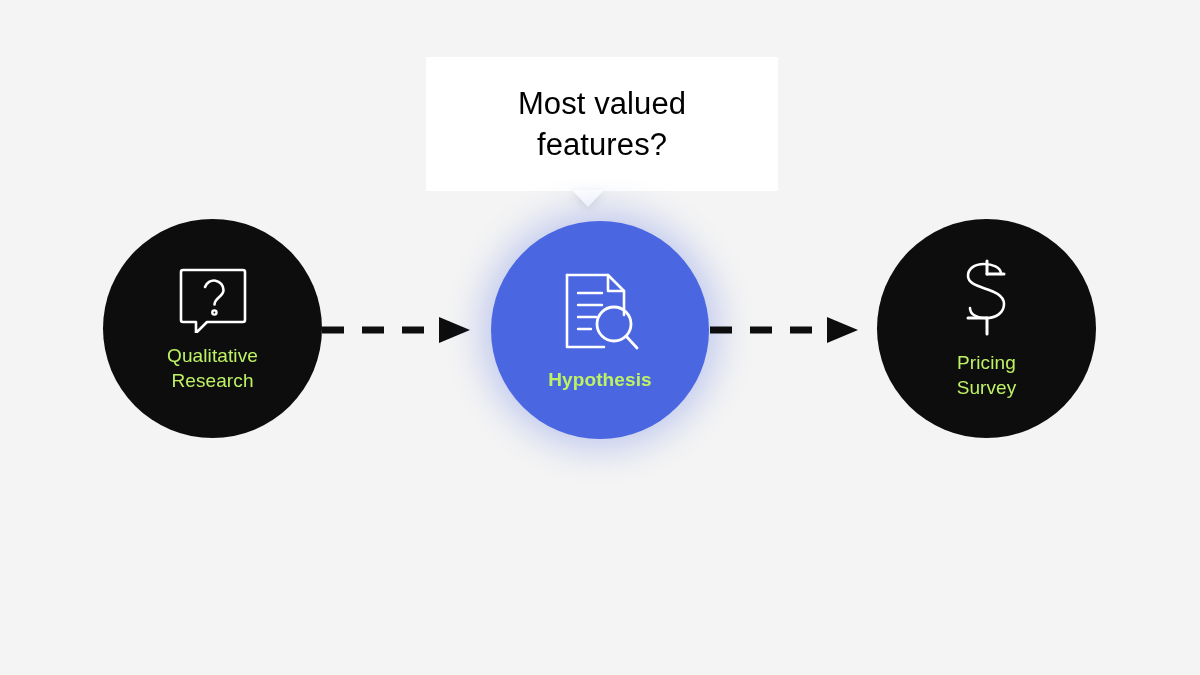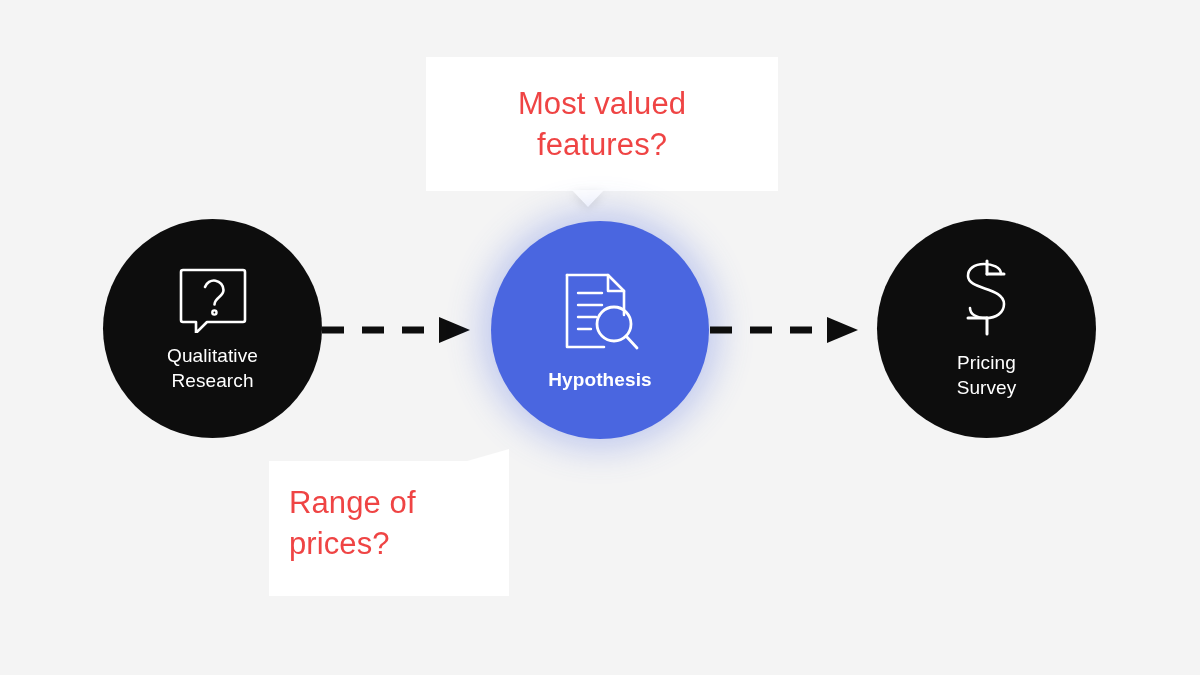--- a/index.html
+++ b/index.html
@@ -36,21 +36,21 @@
   }
   .node.accent {
     background: #4a66e0;
     box-shadow: 0 0 34px 10px rgba(74,102,224,0.30);
   }
   .node-icon {
     display: block;
     margin-bottom: 6px;
   }
   .node-label {
-    color: #ffffff;
+    color: #bef264;
     font-size: 19px;
     line-height: 25px;
     text-align: center;
     letter-spacing: 0.1px;
     white-space: pre-line;
     font-weight: 400;
   }
   .node.accent .node-label {
     font-size: 19px;
     font-weight: bold;
@@ -82,21 +82,21 @@
   
   .bubble {
     position: absolute;
     background: #ffffff;
     box-sizing: border-box;
     display: flex;
     align-items: center;
     filter: drop-shadow(0 3px 7px rgba(0,0,0,0.10));
   }
   .bubble-text {
-    color: #ef4444;
+    color: #000000;
     font-size: 31px;
     line-height: 41px;
     white-space: pre-line;
     font-weight: 400;
     letter-spacing: 0.1px;
   }
 
   
   #bubble-top {
     left: 426px; top: 57px;
@@ -211,19 +211,15 @@
         <line x1="31" y1="3" x2="31" y2="16" stroke="#ffffff" stroke-width="3" stroke-linecap="round"></line>
         <line x1="31" y1="16" x2="48" y2="16" stroke="#ffffff" stroke-width="3" stroke-linecap="round"></line>
         <line x1="31" y1="60" x2="31" y2="76" stroke="#ffffff" stroke-width="3" stroke-linecap="round"></line>
         <line x1="12" y1="60" x2="31" y2="60" stroke="#ffffff" stroke-width="3" stroke-linecap="round"></line>
       </svg>
     </span>
     <span class="node-label">Pricing
 Survey</span>
   </div>
 
-  <div class="bubble" id="bubble-bottom-left">
-    <span class="bubble-text">Range of
-prices?</span>
-  </div>
 
 
 </div>
 
 </body></html>

